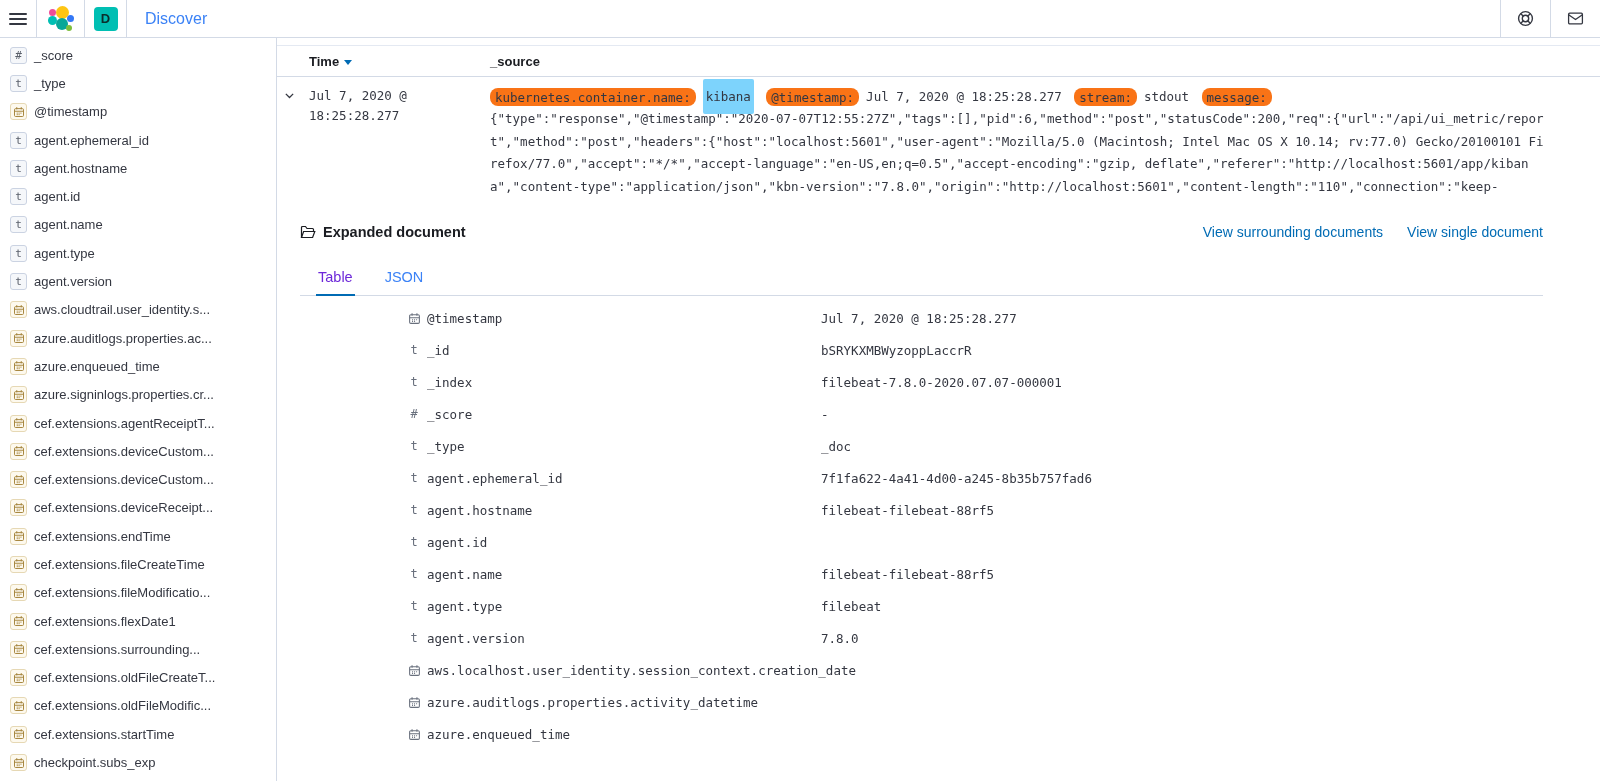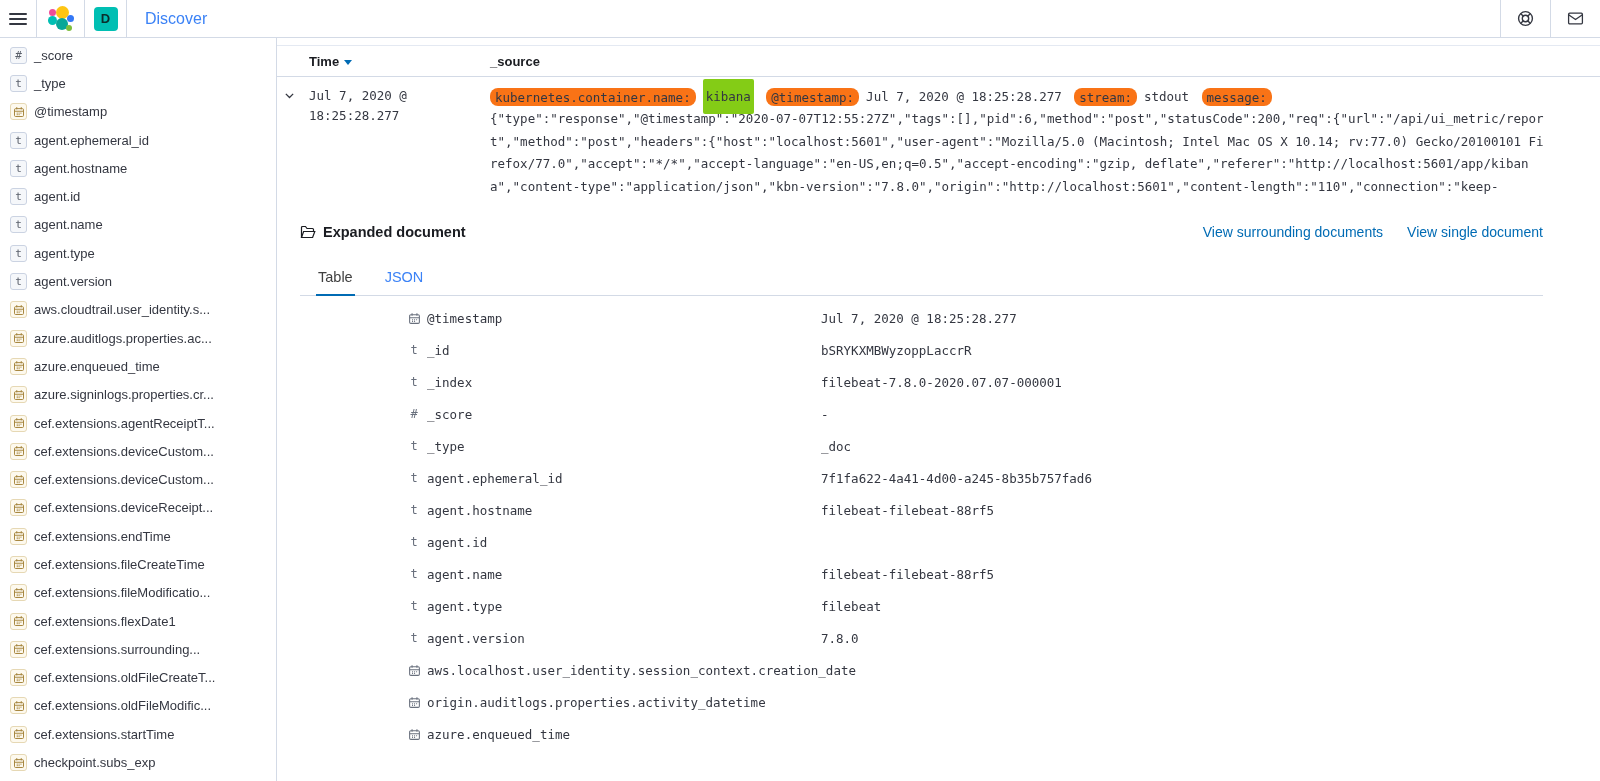--- a/index.html
+++ b/index.html
@@ -53,35 +53,35 @@
   .doc-header .hcell { font-size:13px; font-weight:bold; color:#1A1C21; }
   .sort-arrow { display:inline-block; width:0; height:0; border-left:4px solid transparent; border-right:4px solid transparent;
                 border-top:5px solid #006BB4; margin-left:5px; vertical-align:middle; }
 
   .doc-row { display:flex; padding-top:9px; }
   .expander { width:26px; padding-left:6px; padding-top:2px; color:#343741; cursor:pointer; }
   .time-cell { width:187px; padding-left:6px; font-size:12.5px; line-height:20px; color:#343741; }
   .src { flex:1; padding-right:56px; font-size:12.5px; line-height:22.4px; color:#343741; }
   .src-badge { background:#f97316; border-radius:8px; padding:1.5px 5px; font-family:"DejaVu Sans Mono", monospace; margin-right:7px; white-space:nowrap; }
   .src-val { font-family:"DejaVu Sans Mono", monospace; margin-right:9px; }
-  .src-val[data-hl="true"] { background:#84cc16; padding:10px 3px; border-radius:2px; margin-right:9px; }
+  .src-val[data-hl="true"] { background:#7dd3fc; padding:10px 3px; border-radius:2px; margin-right:9px; }
   .src-msg { font-family:"DejaVu Sans Mono", monospace; word-break:break-all; }
 
   
   .exp-section { margin-top:26px; padding-left:23px; padding-right:57px; }
   .exp-head { display:flex; align-items:flex-end; }
   .exp-title-wrap { display:flex; align-items:center; gap:7px; color:#1A1C21; }
   .exp-title { font-size:14.5px; font-weight:bold; }
   .exp-head .spacer { flex:1; }
   .exp-link { color:#006BB4; font-size:14px; cursor:pointer; }
   .exp-link + .exp-link { margin-left:24px; }
 
   .tabs { display:flex; gap:28px; margin-top:21px; border-bottom:1px solid #D3DAE6; padding-left:16px; }
   .tab { padding:8px 2px 9px; font-size:14.5px; color:#3b82f6; cursor:pointer; }
-  .tab.active { color:#404040; border-bottom:2px solid #006BB4; margin-bottom:-1px; }
+  .tab.active { color:#6d28d9; border-bottom:2px solid #006BB4; margin-bottom:-1px; }
 
   .detail-table { margin-left:106px; margin-top:6px; }
   .detail-row { display:flex; align-items:center; height:32px; }
   .detail-field { width:399px; padding-left:5px; font-family:"DejaVu Sans Mono", monospace; font-size:12.5px; color:#343741; }
   .detail-value { flex:1; font-family:"DejaVu Sans Mono", monospace; font-size:12.5px; color:#343741; white-space:nowrap; }
 </style>
 </head>
 <body>
 
 <header class="app-header">
@@ -594,21 +594,21 @@
 
           <div class="detail-row">
             <span class="fico plain" data-type="calendar">
               <svg class="ic-cal" viewBox="0 0 16 16" width="13" height="13" fill="none" stroke="currentColor" stroke-width="1.3">
                 <rect x="2" y="3.5" width="12" height="10.5" rx="1.5"></rect>
                 <path d="M5 1.5v3M11 1.5v3M2 7h12"></path>
                 <path d="M5 9.5h1.2M7.5 9.5h1.2M10 9.5h1.2M5 11.5h1.2M7.5 11.5h1.2" stroke-width="1.4"></path>
               </svg>
 
             </span>
-            <span class="detail-field">origin.auditlogs.properties.activity_datetime</span>
+            <span class="detail-field">azure.auditlogs.properties.activity_datetime</span>
             <span class="detail-value"></span>
           </div>
 
           <div class="detail-row">
             <span class="fico plain" data-type="calendar">
               <svg class="ic-cal" viewBox="0 0 16 16" width="13" height="13" fill="none" stroke="currentColor" stroke-width="1.3">
                 <rect x="2" y="3.5" width="12" height="10.5" rx="1.5"></rect>
                 <path d="M5 1.5v3M11 1.5v3M2 7h12"></path>
                 <path d="M5 9.5h1.2M7.5 9.5h1.2M10 9.5h1.2M5 11.5h1.2M7.5 11.5h1.2" stroke-width="1.4"></path>
               </svg>

